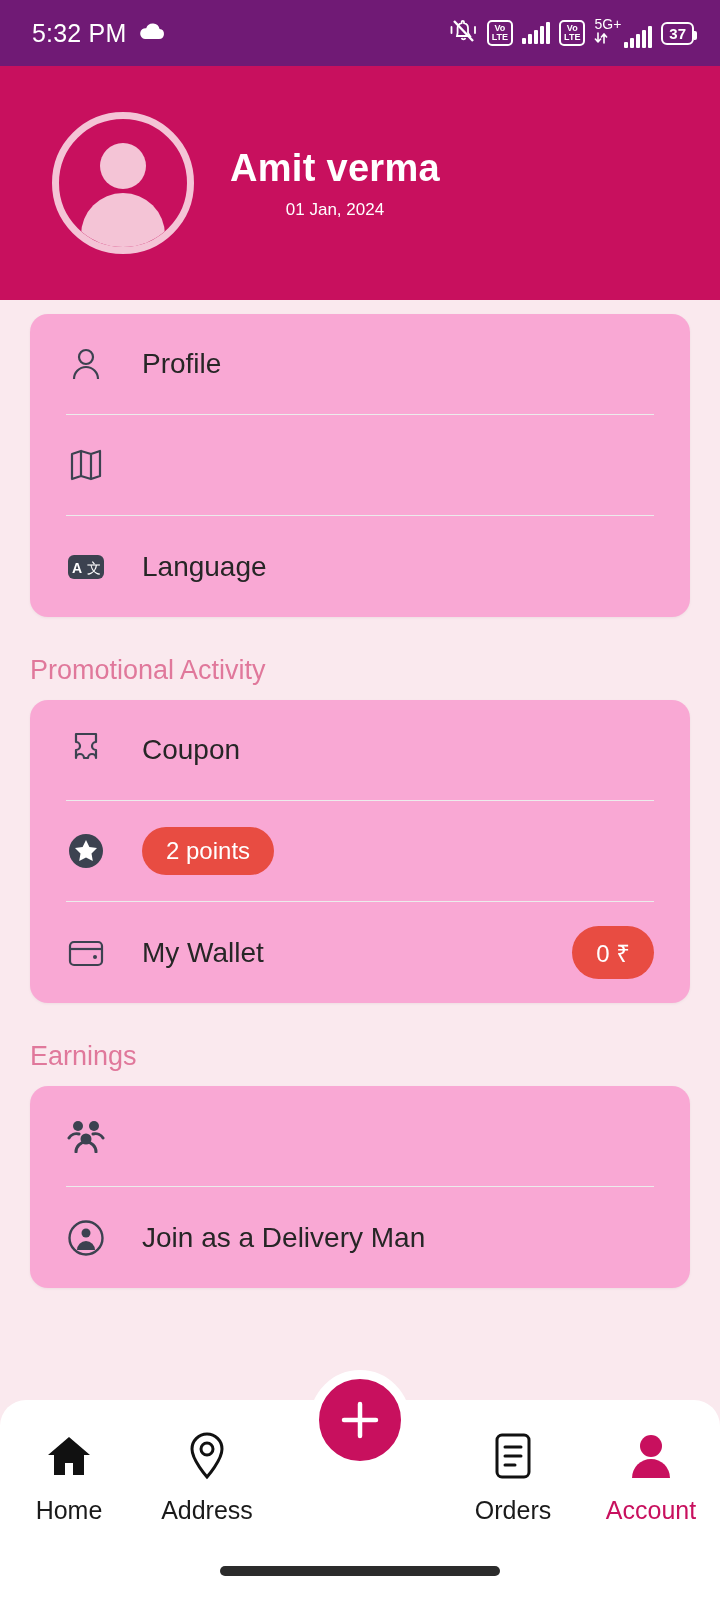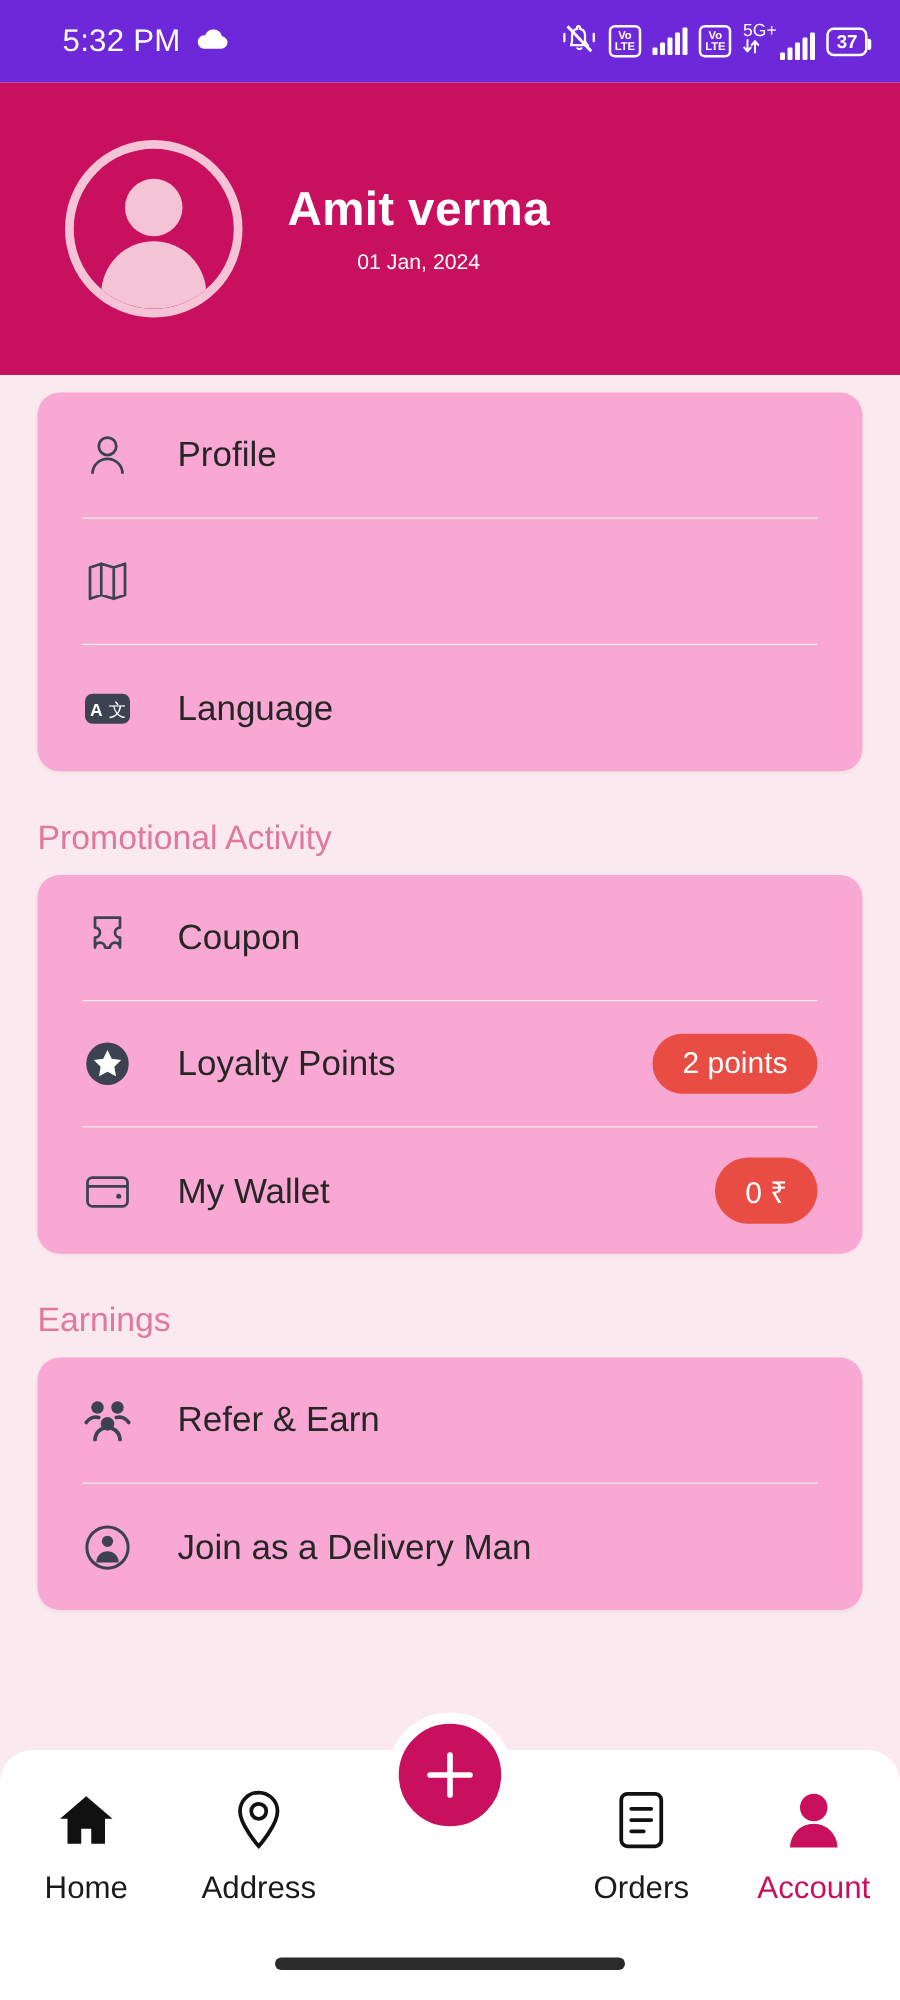--- a/index.html
+++ b/index.html
@@ -6,23 +6,23 @@
   html, body {
     width:720px; height:1600px;
     font-family:"Liberation Sans", sans-serif;
     background:#FAE9EE;
     overflow:hidden;
   }
   .phone { position:relative; width:720px; height:1600px; background:#FAE9EE; }
 
   
   .statusbar {
-    height:66px; background:#6d28d9; color:#fff;
+    height:66px; background:#701a75; color:#fff;
     display:flex; align-items:center; justify-content:space-between;
-    padding:0 26px 0 50px;
+    padding:0 26px 0 32px;
   }
   .sb-left { display:flex; align-items:center; gap:12px; }
   .sb-time { font-size:25px; font-weight:400; letter-spacing:.2px; }
   .sb-right { display:flex; align-items:center; gap:9px; }
   .volte {
     border:2px solid #fff; border-radius:5px;
     font-size:9px; line-height:9px; font-weight:700;
     padding:2px 3px; text-align:center;
   }
   .volte span { display:block; }
@@ -231,21 +231,20 @@
         </span>
         <span class="row-label">Coupon</span>
       </div>
       <div class="row">
         <span class="row-icon">
           <svg width="38" height="38" viewBox="0 0 38 38">
               <circle cx="19" cy="19" r="17" fill="#3C4250"></circle>
               <path d="M19 8l3.4 7 7.6 1-5.5 5.4 1.3 7.6-6.8-3.6-6.8 3.6 1.3-7.6L8 16l7.6-1z" fill="#fff"></path>
             </svg>
         </span>
-        <span class="row-label">Loyalty Points</span>
         <span class="badge">2 points</span>
       </div>
       <div class="row">
         <span class="row-icon">
           <svg width="36" height="30" viewBox="0 0 36 30">
               <rect x="2" y="4" width="32" height="23" rx="4" fill="none" stroke="#3C4250" stroke-width="2.2"></rect>
               <path d="M2 11h32" stroke="#3C4250" stroke-width="2.2"></path>
               <circle cx="27" cy="19" r="2" fill="#3C4250"></circle>
             </svg>
         </span>
@@ -260,21 +259,20 @@
         <span class="row-icon">
           <svg width="38" height="34" viewBox="0 0 38 34">
             <circle cx="11" cy="7" r="5" fill="#3C4250"></circle>
               <circle cx="27" cy="7" r="5" fill="#3C4250"></circle>
             <circle cx="19" cy="20" r="5.5" fill="#3C4250"></circle>
             <path d="M2 19a9 9 0 0 1 10-4" fill="none" stroke="#3C4250" stroke-width="3" stroke-linecap="round"></path>
             <path d="M36 19a9 9 0 0 0-10-4" fill="none" stroke="#3C4250" stroke-width="3" stroke-linecap="round"></path>
             <path d="M9 33a10 10 0 0 1 20 0" fill="none" stroke="#3C4250" stroke-width="3" stroke-linecap="round"></path>
           </svg>
         </span>
-        <span class="row-label">Refer &amp; Earn</span>
       </div>
       <div class="row">
         <span class="row-icon">
           <svg width="38" height="38" viewBox="0 0 38 38">
               <circle cx="19" cy="19" r="16.5" fill="none" stroke="#3C4250" stroke-width="2.4"></circle>
               <circle cx="19" cy="14" r="4.5" fill="#3C4250"></circle>
               <path d="M10 31a9 9 0 0 1 18 0" fill="#3C4250"></path>
             </svg>
         </span>
         <span class="row-label">Join as a Delivery Man</span>

